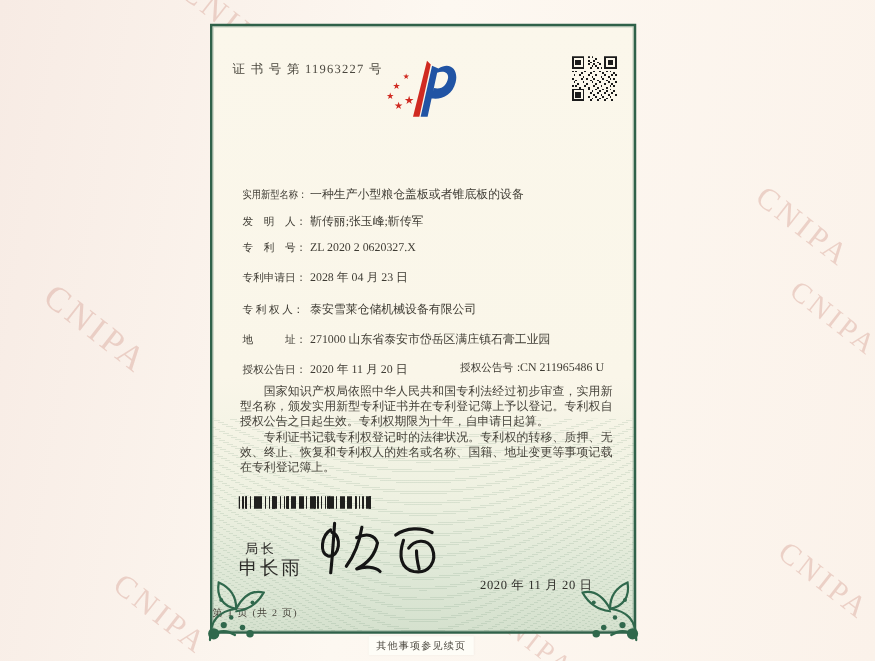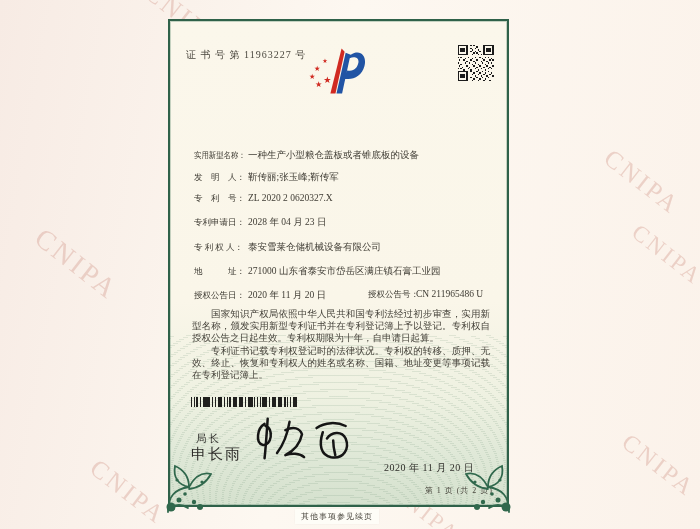--- a/index.html
+++ b/index.html
@@ -61,21 +61,21 @@
     position:absolute;left:21px;top:376px;width:106px;height:10px;
     background-image:
       repeating-linear-gradient(90deg,#20201e 0 1px,rgba(0,0,0,0) 1px 3px),
       repeating-linear-gradient(90deg,rgba(0,0,0,0) 0 5px,#20201e 5px 7px,rgba(0,0,0,0) 7px 11px),
       repeating-linear-gradient(90deg,rgba(0,0,0,0) 0 13px,#20201e 13px 15px);
   }
   .commish-label{position:absolute;left:26px;top:411px;font-size:10.5px;letter-spacing:2px;color:#2c2b28;}
   .commish-name{position:absolute;left:21px;top:424px;font-size:15px;letter-spacing:2px;color:#2c2b28;}
   .signature{position:absolute;left:80px;top:394px;width:104px;height:48px;}
   .issue-date{position:absolute;left:214px;top:440px;font-size:10px;color:#2f2e2a;letter-spacing:0.5px;}
-  .pageinfo{position:absolute;left:0;right:14px;top:464px;text-align:right;font-size:8px;color:#4a473e;letter-spacing:1px;padding-left:44px;}
+  .pageinfo{position:absolute;left:0;right:14px;top:464px;text-align:left;font-size:8px;color:#4a473e;letter-spacing:1px;}
   
   .corner{position:absolute;width:50px;height:56px;bottom:-9px;}
   .corner.left{left:-8px;}
   .corner.right{right:-8px;transform:scaleX(-1);}
   
   .footnote{
     position:absolute;left:295px;top:509px;
     background:#fefdf7;padding:2px 6px;font-size:8px;color:#4c4940;
     letter-spacing:1px;box-shadow:0 0 2px rgba(0,0,0,0.05);
   }

